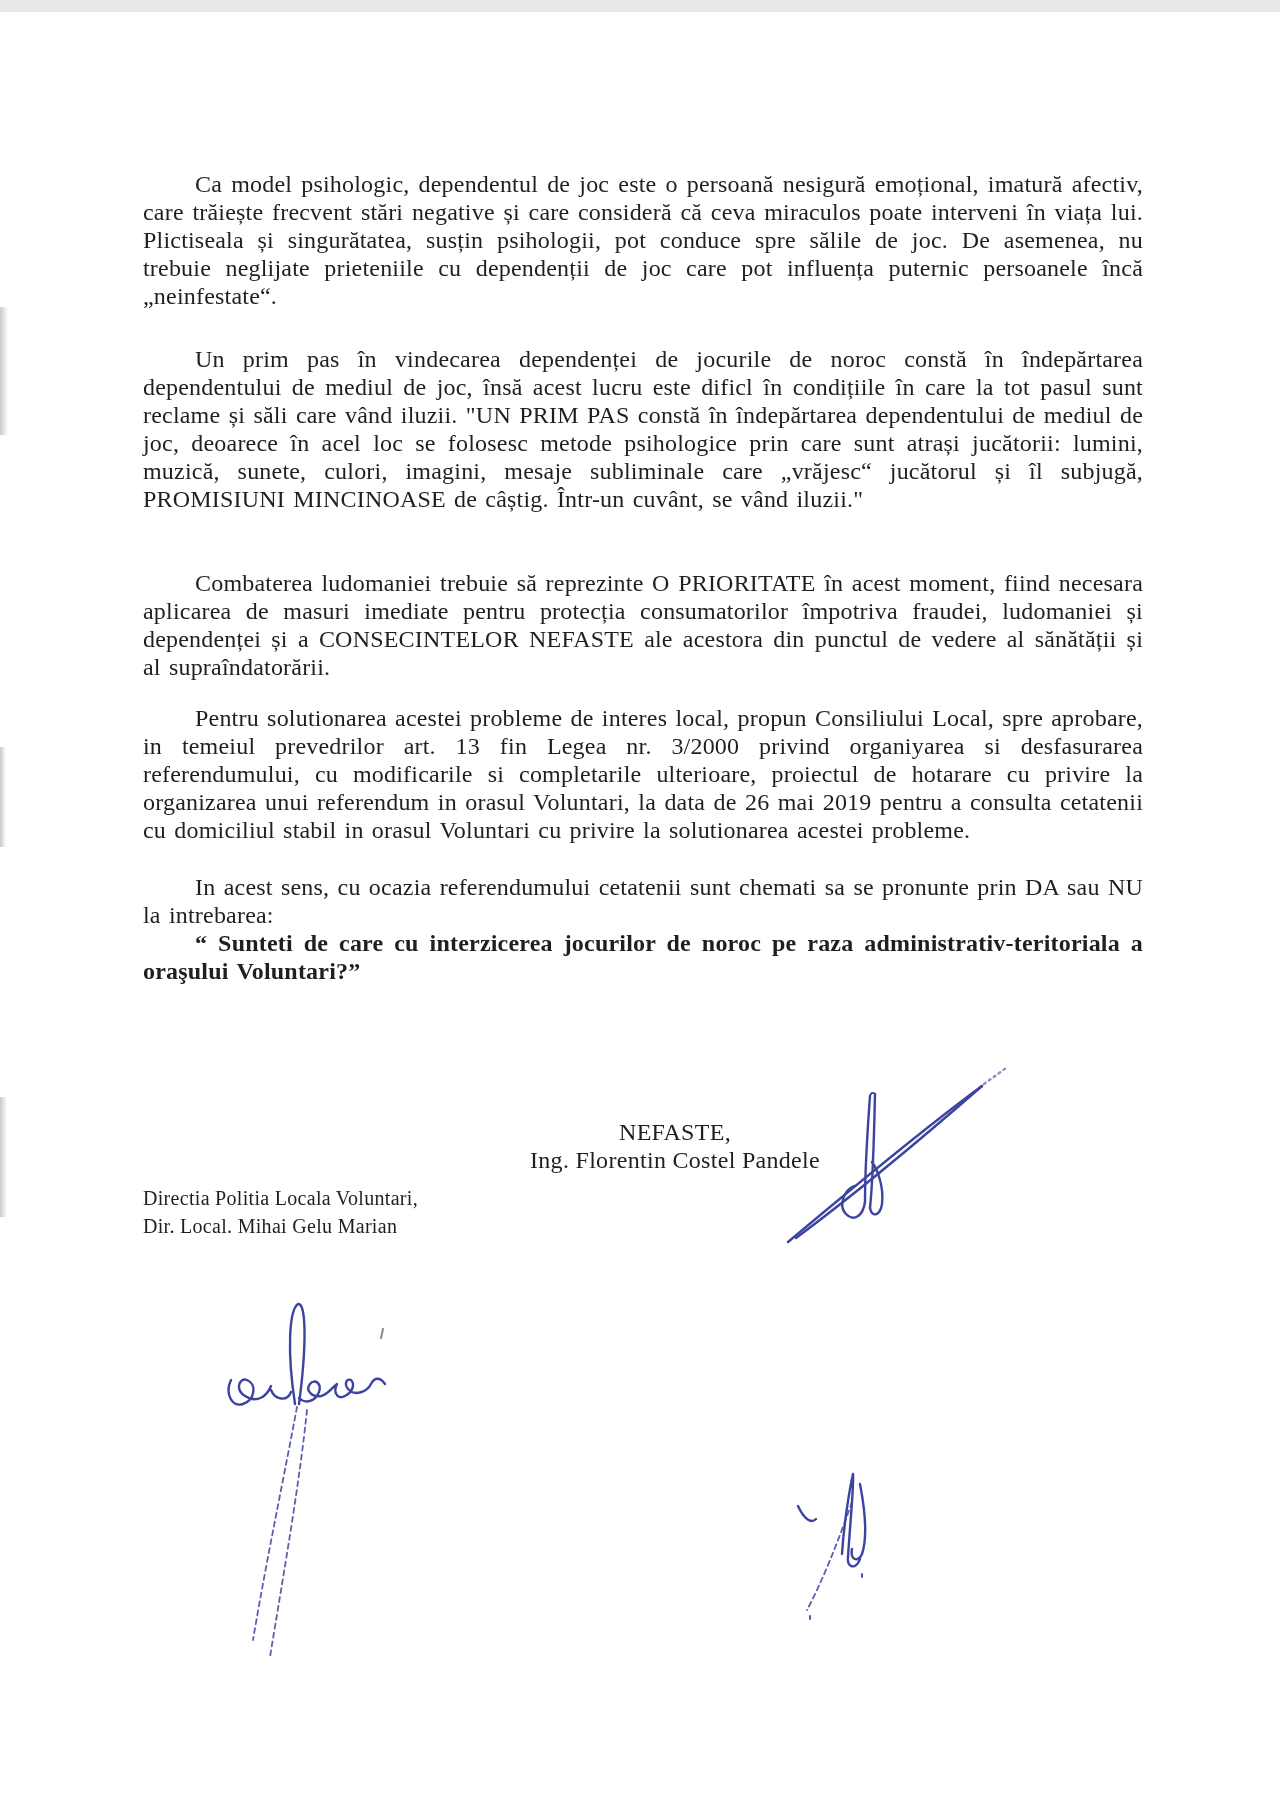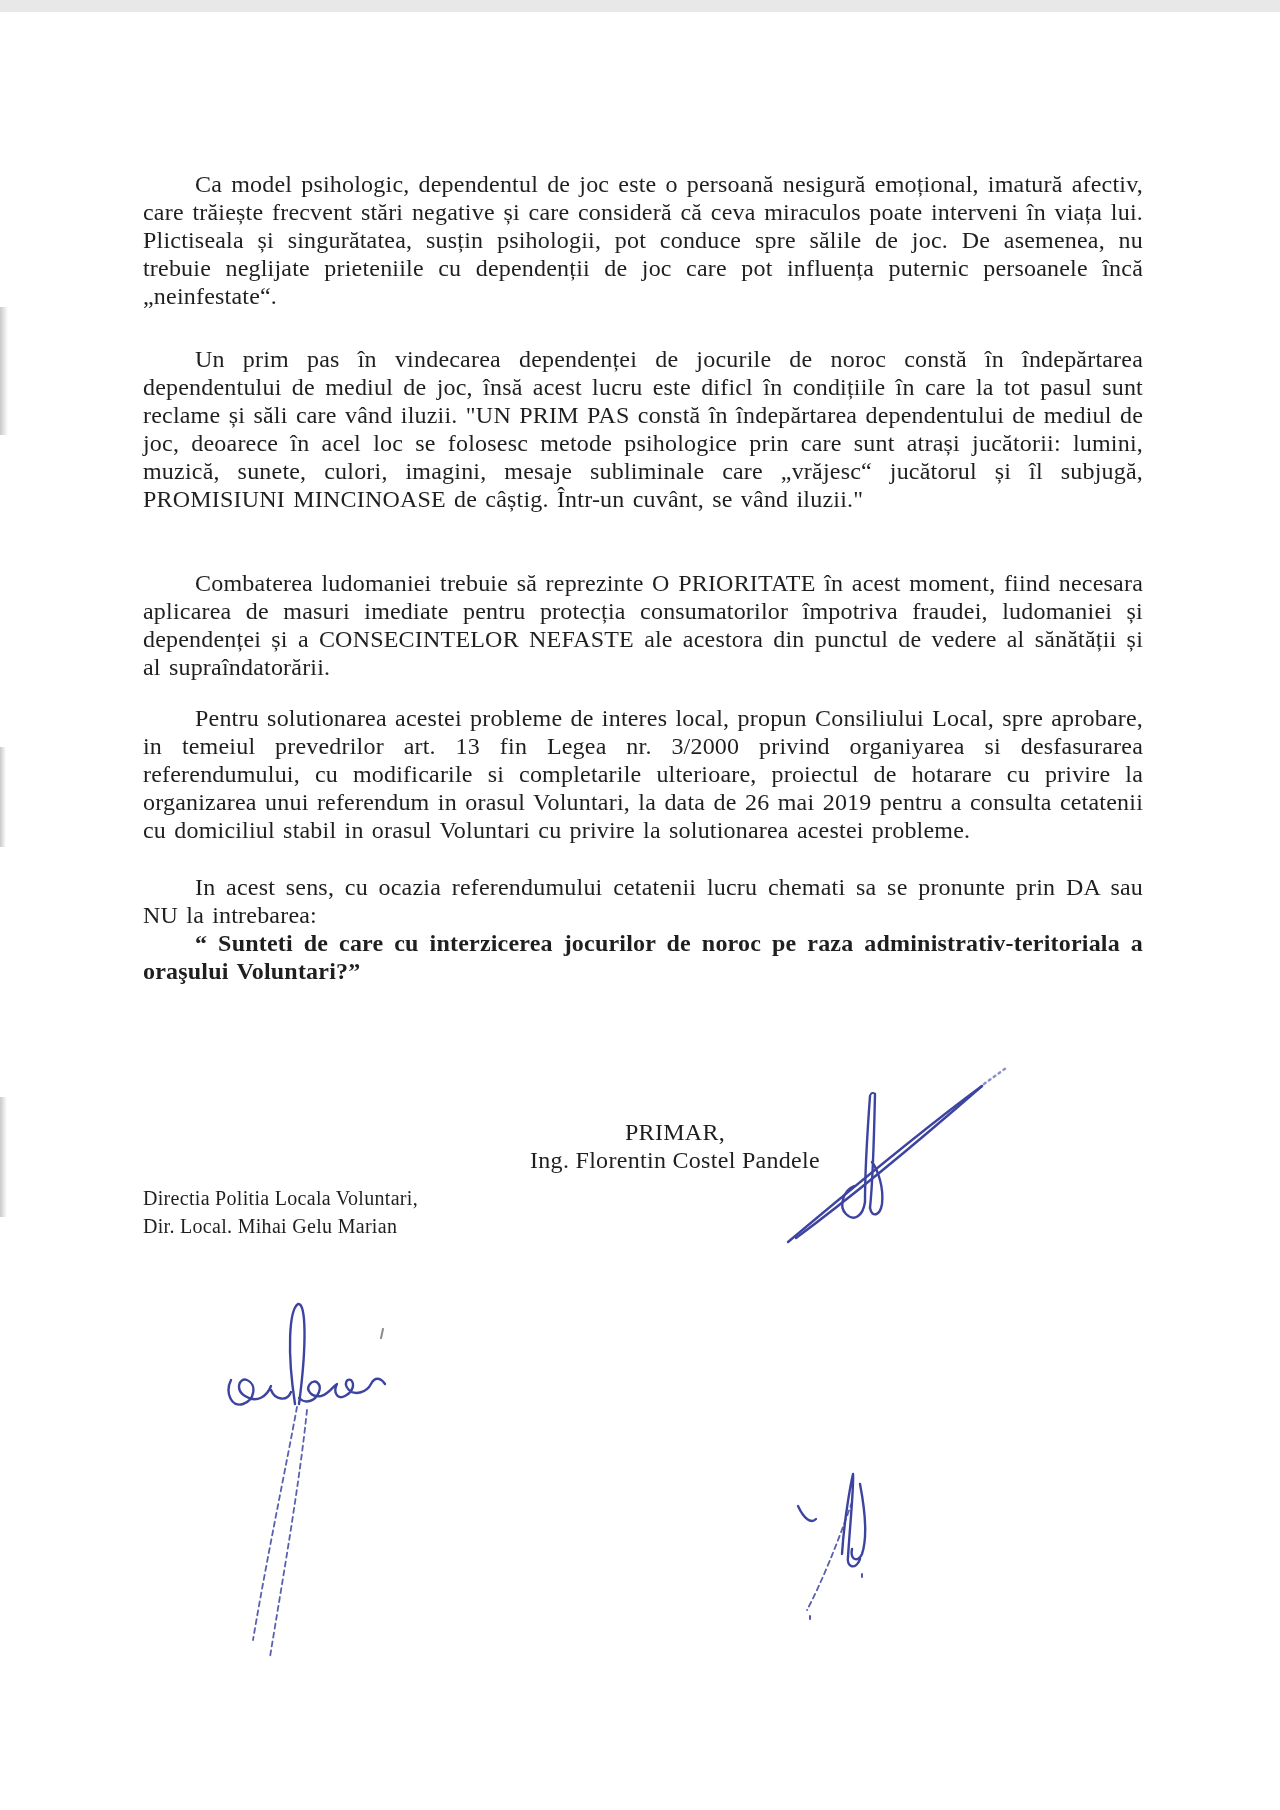--- a/index.html
+++ b/index.html
@@ -68,26 +68,26 @@
 
   <div class="scan-shadow shadow-a"></div>
   <div class="scan-shadow shadow-b"></div>
   <div class="scan-shadow shadow-c"></div>
 
   <div class="content">
     <p>Ca model psihologic, dependentul de joc este o persoană nesigură emoțional, imatură afectiv, care trăiește frecvent stări negative și care consideră că ceva miraculos poate interveni în viața lui. Plictiseala și singurătatea, susțin psihologii, pot conduce spre sălile de joc. De asemenea, nu trebuie neglijate prieteniile cu dependenții de joc care pot influența puternic persoanele încă „neinfestate“.</p>
     <p class="g1">Un prim pas în vindecarea dependenței de jocurile de noroc constă în îndepărtarea dependentului de mediul de joc, însă acest lucru este dificl în condițiile în care la tot pasul sunt reclame și săli care vând iluzii. "UN PRIM PAS constă în îndepărtarea dependentului de mediul de joc, deoarece în acel loc se folosesc metode psihologice prin care sunt atrași jucătorii: lumini, muzică, sunete, culori, imagini, mesaje subliminale care „vrăjesc“ jucătorul și îl subjugă, PROMISIUNI MINCINOASE de câștig. Într-un cuvânt, se vând iluzii."</p>
     <p class="g2">Combaterea ludomaniei trebuie să reprezinte O PRIORITATE în acest moment, fiind necesara aplicarea de masuri imediate pentru protecția consumatorilor împotriva fraudei, ludomaniei și dependenței și a CONSECINTELOR NEFASTE ale acestora din punctul de vedere al sănătății și al supraîndatorării.</p>
     <p class="g3">Pentru solutionarea acestei probleme de interes local, propun Consiliului Local, spre aprobare, in temeiul prevedrilor art. 13 fin Legea nr. 3/2000 privind organiyarea si desfasurarea referendumului, cu modificarile si completarile ulterioare, proiectul de hotarare cu privire la organizarea unui referendum in orasul Voluntari, la data de 26 mai 2019 pentru a consulta cetatenii cu domiciliul stabil in orasul Voluntari cu privire la solutionarea acestei probleme.</p>
-    <p class="g4">In acest sens, cu ocazia referendumului cetatenii lucru chemati sa se pronunte prin DA sau NU la intrebarea:</p>
+    <p class="g4">In acest sens, cu ocazia referendumului cetatenii sunt chemati sa se pronunte prin DA sau NU la intrebarea:</p>
     <p class="question">“ Sunteti de care cu interzicerea jocurilor de noroc pe raza administrativ-teritoriala a oraşului Voluntari?”</p>
   </div>
 
   <div class="primar-block">
-    <div>PRIMAR,</div>
+    <div>NEFASTE,</div>
     <div>Ing. Florentin Costel Pandele</div>
   </div>
 
   <svg class="sig" style="left:770px;top:1050px;" width="240" height="190" viewBox="0 0 240 190">
     <path d="M18,180 C80,128 160,62 212,24"></path>
     <path d="M212,24 C150,78 80,136 26,176"></path>
     <path class="fade" d="M214,22 L236,6"></path>
     <path d="M100,34 C97,75 95,115 95,140"></path>
     <path d="M105,32 C104,78 103,118 100,146"></path>
     <path class="thin" d="M100,34 C101,30 105,30 105,33"></path>

